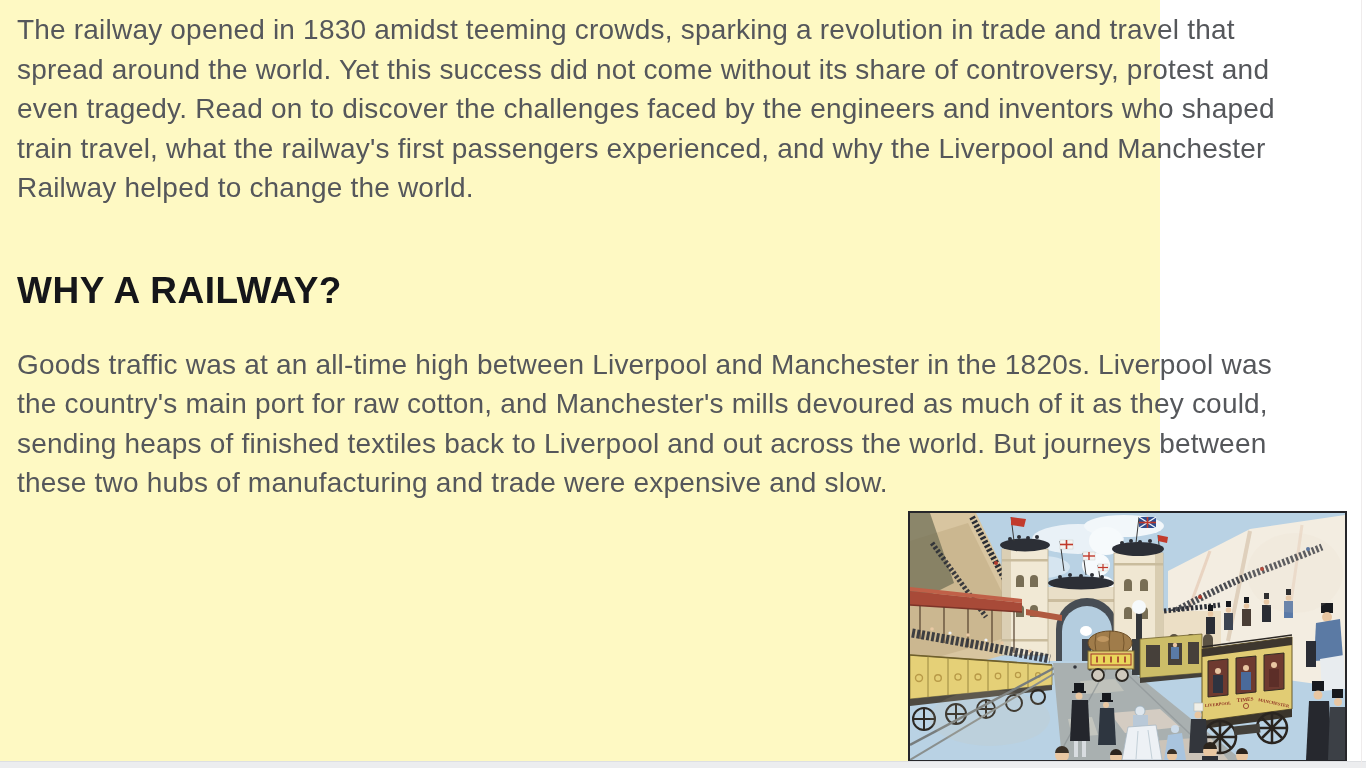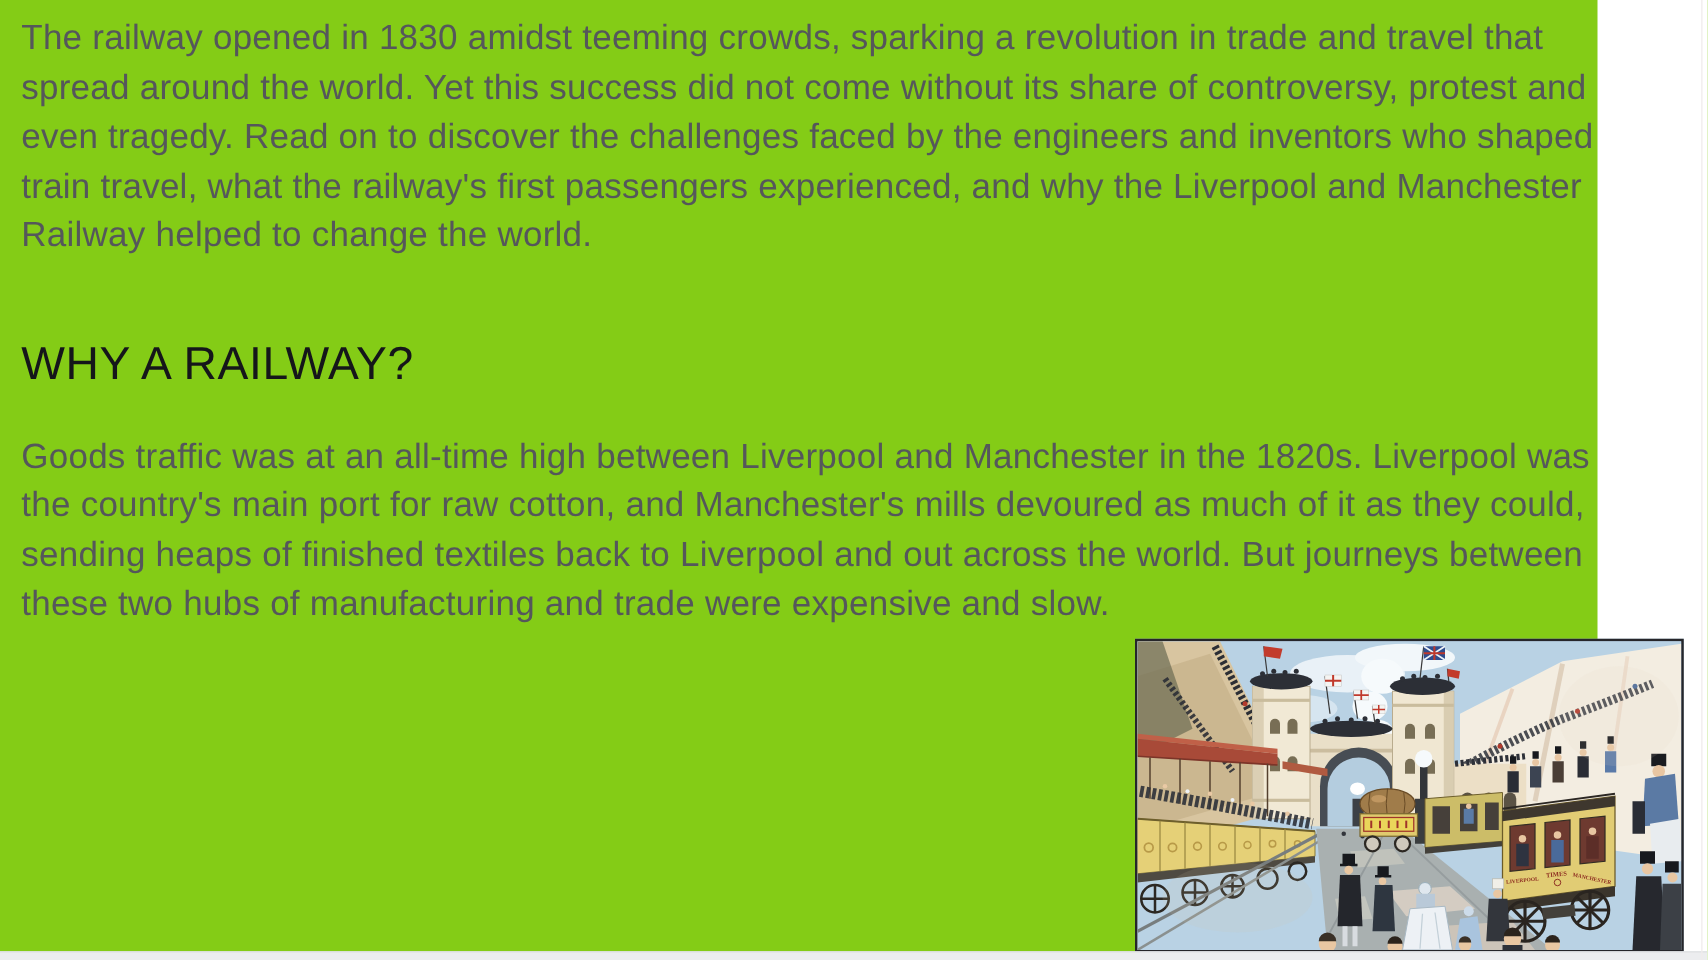--- a/index.html
+++ b/index.html
@@ -1,21 +1,21 @@
 <!DOCTYPE html>
 <html><head>
 <meta charset="utf-8">
 <style>
   html,body{margin:0;padding:0;background:#ffffff;width:1366px;height:768px;overflow:hidden;
     font-family:"Liberation Sans","DejaVu Sans",sans-serif;}
-  .page{position:relative;width:1278px;height:768px;background:#84cc16;}
+  .page{position:relative;width:1160px;height:768px;background:#fef9c3;}
   .content{position:absolute;left:17px;top:2px;width:1300px;}
   .body-text{font-size:28px;line-height:39.5px;letter-spacing:.2px;color:#55575b;margin:0;}
   .intro{margin-top:8px;}
-  .section-heading{font-size:37px;line-height:37px;font-weight:normal;color:#15161a;
+  .section-heading{font-size:37px;line-height:37px;font-weight:bold;color:#15161a;
     letter-spacing:.5px;margin:64px 0 36px 0;}
   .figure{position:absolute;left:908px;top:511px;width:435px;height:247px;
     border:2px solid #26262a;box-sizing:content-box;background:#b9d2e4;}
   .figure svg{display:block;}
   .bottom-strip{position:absolute;left:0;bottom:0;width:1366px;height:6px;
     background:#ecedef;border-top:1px solid #dddfe2;}
   .right-edge-line{position:absolute;top:0;left:1361px;width:1px;height:768px;background:#efecec;}
   text.coach-text{font-family:"Liberation Serif","DejaVu Serif",serif;font-weight:bold;fill:#8e2f22;}
 </style>
 </head>

